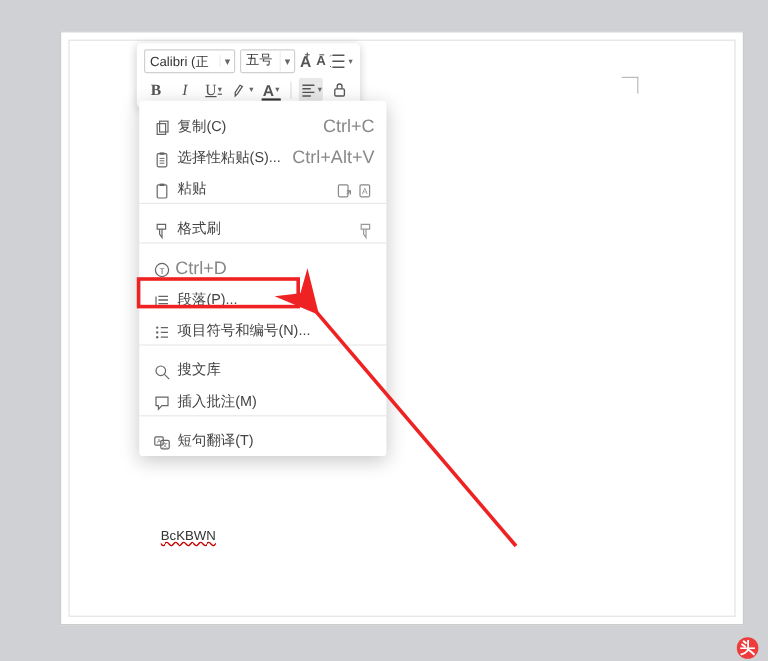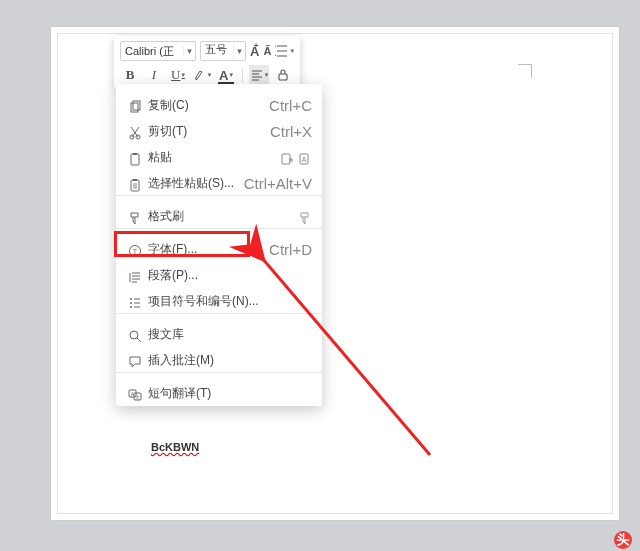--- a/index.html
+++ b/index.html
@@ -95,27 +95,26 @@
   .mi-tail-icon{width:18px;display:flex;justify-content:center;align-items:center;color:#777;font-size:12px;}
   .menu-sep{height:1px;background:#e8e8e8;margin:3px 0;}
   .highlight-box{
     position:absolute;
     border:3px solid #e22;
     pointer-events:none;
     z-index:3;
   }
   .bottom-text{
     position:absolute;
-    left:93px;
+    left:76px;
     bottom:60px;
     font-size:11px;
     color:#333;
     font-family:Arial,sans-serif;
     border-bottom:1px wavy #c00;
-    font-weight:bold;
   }
   .bottom-text span.wavy{text-decoration: underline wavy #c00;}
   .watermark{
     position:absolute;right:8px;bottom:2px;color:#fff;font-size:14px;
     display:flex;align-items:center;gap:6px;z-index:5;
     text-shadow:0 0 3px rgba(0,0,0,.4);
   }
   .watermark-logo{
     width:18px;height:18px;border-radius:50%;background:#ee3b3b;color:#fff;
     display:flex;align-items:center;justify-content:center;font-size:13px;font-weight:bold;
@@ -207,30 +206,31 @@
     <span class="mi-icon">
       <svg class="svg-ico" viewBox="0 0 14 14">
           <rect x="3" y="3" width="7" height="9" fill="none" stroke="#666" stroke-width="1"></rect>
           <rect x="5" y="1" width="7" height="9" fill="none" stroke="#666" stroke-width="1"></rect>
         </svg>
     </span>
     <span class="mi-label">复制(C)</span>
     <span class="mi-shortcut">Ctrl+C</span>
   </div>
 
-  <div class="menu-item">
-    <span class="mi-icon">
-      <svg class="svg-ico" viewBox="0 0 14 14">
-          <circle cx="4" cy="11" r="2" fill="none" stroke="#666"></circle>
-          <circle cx="10" cy="11" r="2" fill="none" stroke="#666"></circle>
-          <path d="M4 11L11 1M10 11L3 1" stroke="#666"></path>
-        </svg>
-    </span>
-    <span class="mi-label">剪切(T)</span>
-    <span class="mi-shortcut">Ctrl+X</span>
+
+  <div class="menu-item">
+    <span class="mi-icon">
+      <svg class="svg-ico" viewBox="0 0 14 14">
+          <rect x="3" y="2" width="8" height="11" rx="1" fill="none" stroke="#666"></rect>
+          <rect x="5" y="1" width="4" height="2" fill="#666"></rect>
+          <path d="M5 6h4M5 8h4M5 10h4" stroke="#666" stroke-width=".8"></path>
+        </svg>
+    </span>
+    <span class="mi-label">选择性粘贴(S)...</span>
+    <span class="mi-shortcut">Ctrl+Alt+V</span>
   </div>
 
   <div class="menu-item">
     <span class="mi-icon">
       <svg class="svg-ico" viewBox="0 0 14 14">
           <rect x="3" y="2" width="8" height="11" rx="1" fill="none" stroke="#666"></rect>
           <rect x="5" y="1" width="4" height="2" fill="#666"></rect>
         </svg>
     </span>
     <span class="mi-label">粘贴</span>
@@ -243,32 +243,20 @@
         </svg>
     </span>
     <span class="mi-tail-icon">
       <svg class="svg-ico" viewBox="0 0 14 14">
           <rect x="2" y="2" width="8" height="10" rx="1" fill="none" stroke="#888"></rect>
           <text x="6" y="10" font-size="7" text-anchor="middle" fill="#888">A</text>
         </svg>
     </span>
   </div>
 
-  <div class="menu-item">
-    <span class="mi-icon">
-      <svg class="svg-ico" viewBox="0 0 14 14">
-          <rect x="3" y="2" width="8" height="11" rx="1" fill="none" stroke="#666"></rect>
-          <rect x="5" y="1" width="4" height="2" fill="#666"></rect>
-          <path d="M5 6h4M5 8h4M5 10h4" stroke="#666" stroke-width=".8"></path>
-        </svg>
-    </span>
-    <span class="mi-label">选择性粘贴(S)...</span>
-    <span class="mi-shortcut">Ctrl+Alt+V</span>
-  </div>
-
   <div class="menu-sep"></div>
 
   <div class="menu-item">
     <span class="mi-icon">
       <svg class="svg-ico" viewBox="0 0 14 14">
           <path d="M3 2h7v4H3zM5 6v4l2 3V6" fill="none" stroke="#666"></path>
         </svg>
     </span>
     <span class="mi-label">格式刷</span>
     <span class="mi-tail-icon">
@@ -280,21 +268,20 @@
 
   <div class="menu-sep"></div>
 
   <div class="menu-item">
     <span class="mi-icon">
       <svg class="svg-ico" viewBox="0 0 14 14">
           <circle cx="7" cy="7" r="5.5" fill="none" stroke="#666"></circle>
           <text x="7" y="10" font-size="7" text-anchor="middle" fill="#666">T</text>
         </svg>
     </span>
-    <span class="mi-label">字体(F)...</span>
     <span class="mi-shortcut">Ctrl+D</span>
   </div>
 
   <div class="menu-item">
     <span class="mi-icon">
       <svg class="svg-ico" viewBox="0 0 14 14">
           <path d="M4 3h8M4 6h8M4 9h8M4 12h5" stroke="#666" stroke-width="1.1"></path>
           <path d="M2 3v9" stroke="#666" stroke-width="1"></path>
         </svg>
     </span>

